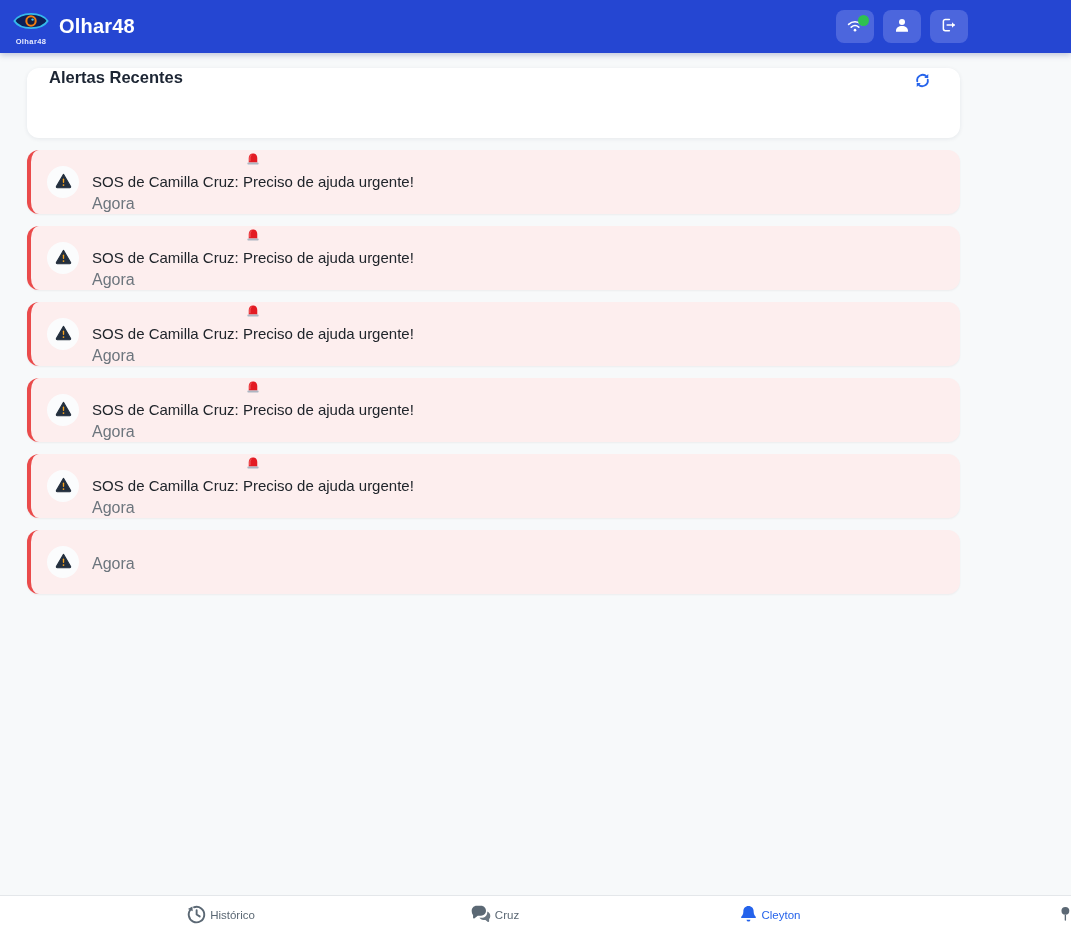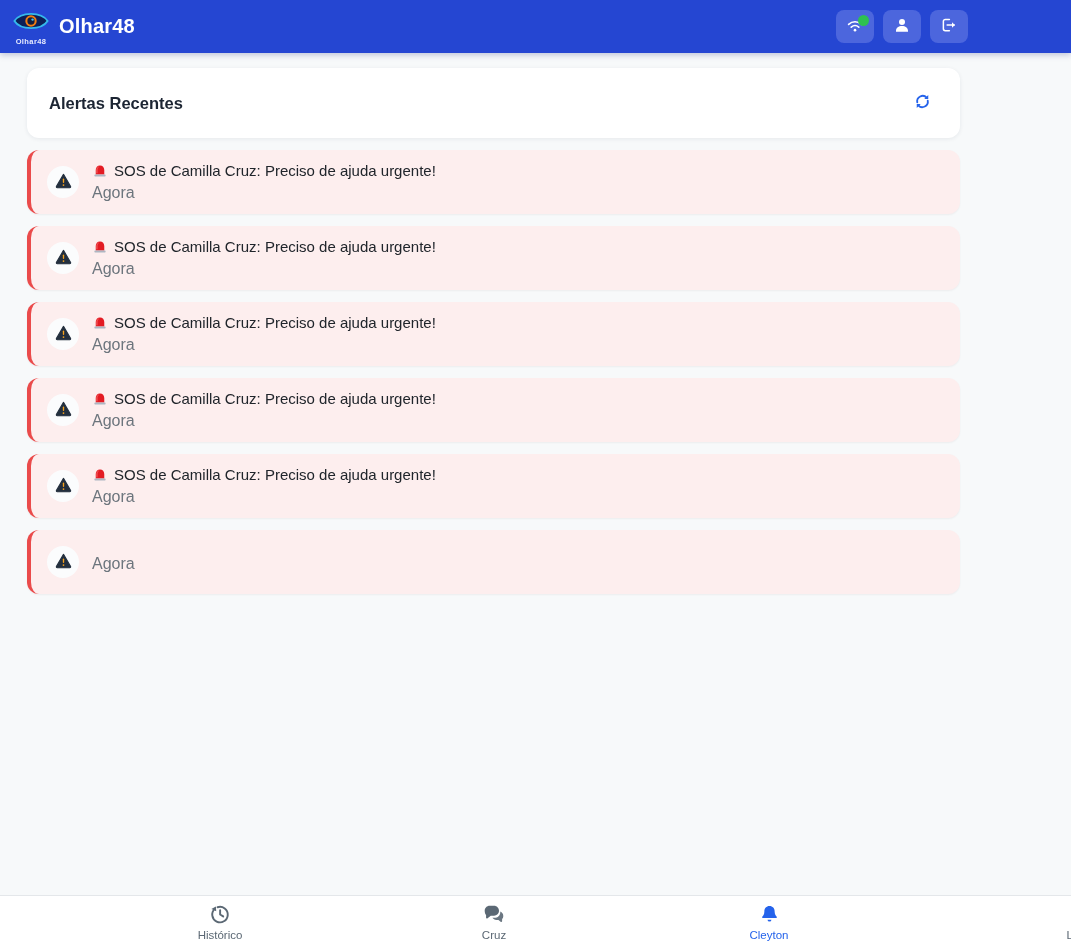--- a/index.html
+++ b/index.html
@@ -22,48 +22,48 @@
     background:#4c66dd;display:flex;align-items:center;justify-content:center;position:relative;padding:0;
   }
   .online-dot{
     position:absolute;top:5px;right:5px;width:11px;height:11px;border-radius:50%;
     background:#2ec152;
   }
   
   .panel-card{
     position:absolute;left:27px;top:68px;width:933px;height:70px;background:#ffffff;
     border-radius:12px;box-shadow:0 1px 4px rgba(30,40,60,.08);
-    display:flex;align-items:center;justify-content:space-between;
+    display:flex;justify-content:space-between;
     box-sizing:border-box;padding:0 25px 0 22px;
   }
   .panel-title{font-size:16.5px;font-weight:600;color:#1c2533;}
   .refresh-btn{border:none;background:transparent;cursor:pointer;padding:2px;display:flex;}
   
   .alerts-list{position:absolute;left:27px;top:150px;width:933px;}
   .alert-row{
     height:64px;border-radius:12px;background:#fdeeee;
     border-left:4px solid #ea4b4b;margin-bottom:12px;
     display:flex;align-items:center;box-sizing:border-box;padding-left:16px;
     box-shadow:0 1px 2px rgba(40,20,20,.05);cursor:pointer;
   }
   .alert-badge{
     width:32px;height:32px;border-radius:50%;background:#fbfcfd;flex:none;
     display:flex;align-items:center;justify-content:center;
   }
   .alert-body{margin-left:13px;}
-  .alert-msg{font-size:15px;color:#20252b;display:flex;align-items:center;gap:6px;line-height:1.2;}
+  .alert-msg{font-size:15px;color:#20252b;display:flex;align-items:center;gap:6px;line-height:1.2;flex-direction:column;}
   .alert-time{font-size:16px;color:#6c757d;margin-top:4px;}
   
   .bottom-nav{
     position:absolute;bottom:0;left:0;width:100%;height:50px;background:#ffffff;
     border-top:1px solid #e4e7ea;overflow:hidden;
   }
   .nav-item{
     position:absolute;top:6px;transform:translateX(-50%);
-    display:flex;flex-direction:column;align-items:center;gap:2px;
+    display:flex;flex-direction:row;align-items:center;gap:2px;
     color:#5b6874;font-size:11.5px;cursor:pointer;background:none;border:none;
     font-family:inherit;
   }
   .nav-item.active{color:#2563eb;}
   .nav-item:nth-child(1){left:220px;}
   .nav-item:nth-child(2){left:494px;}
   .nav-item:nth-child(3){left:769px;}
   .nav-item:nth-child(4){left:1083px;}
   .nav-icon{height:24px;display:flex;align-items:center;justify-content:center;}
 </style>

